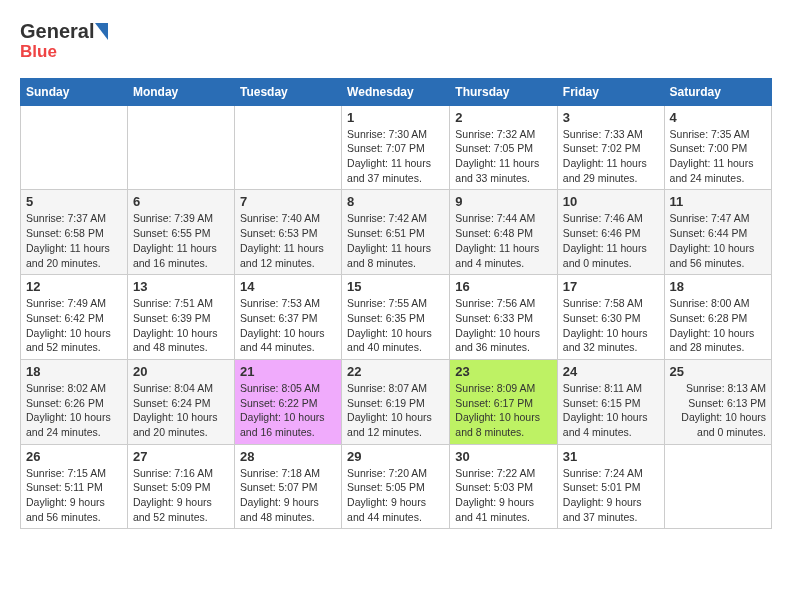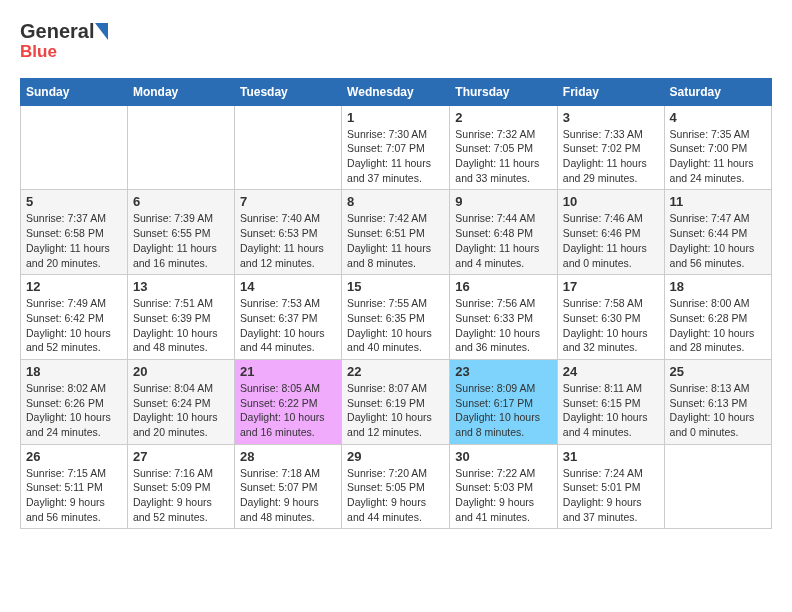--- a/index.html
+++ b/index.html
@@ -267,37 +267,37 @@
 Daylight: 10 hours
 and 16 minutes.</div>
         </td>
         <td style="background-color: rgb(245, 245, 245);">
           <span class="day-number">22</span>
           <div class="day-info" style="white-space: pre-line;">Sunrise: 8:07 AM
 Sunset: 6:19 PM
 Daylight: 10 hours
 and 12 minutes.</div>
         </td>
-        <td style="background-color: #7dd3fc;">
+        <td style="background-color: #bef264;">
           <span class="day-number">23</span>
           <div class="day-info" style="white-space: pre-line;">Sunrise: 8:09 AM
 Sunset: 6:17 PM
 Daylight: 10 hours
 and 8 minutes.</div>
         </td>
         <td style="background-color: rgb(245, 245, 245);">
           <span class="day-number">24</span>
           <div class="day-info" style="white-space: pre-line;">Sunrise: 8:11 AM
 Sunset: 6:15 PM
 Daylight: 10 hours
 and 4 minutes.</div>
         </td>
         <td style="background-color: rgb(245, 245, 245);">
           <span class="day-number">25</span>
-          <div class="day-info" style="white-space: pre-line;">Sunrise: 8:13 AM
+          <div class="day-info" style="white-space: pre-line; text-align: right;">Sunrise: 8:13 AM
 Sunset: 6:13 PM
 Daylight: 10 hours
 and 0 minutes.</div>
         </td>
       </tr>
       <tr>
         <td>
           <span class="day-number">26</span>
           <div class="day-info" style="white-space: pre-line;">Sunrise: 7:15 AM
 Sunset: 5:11 PM

